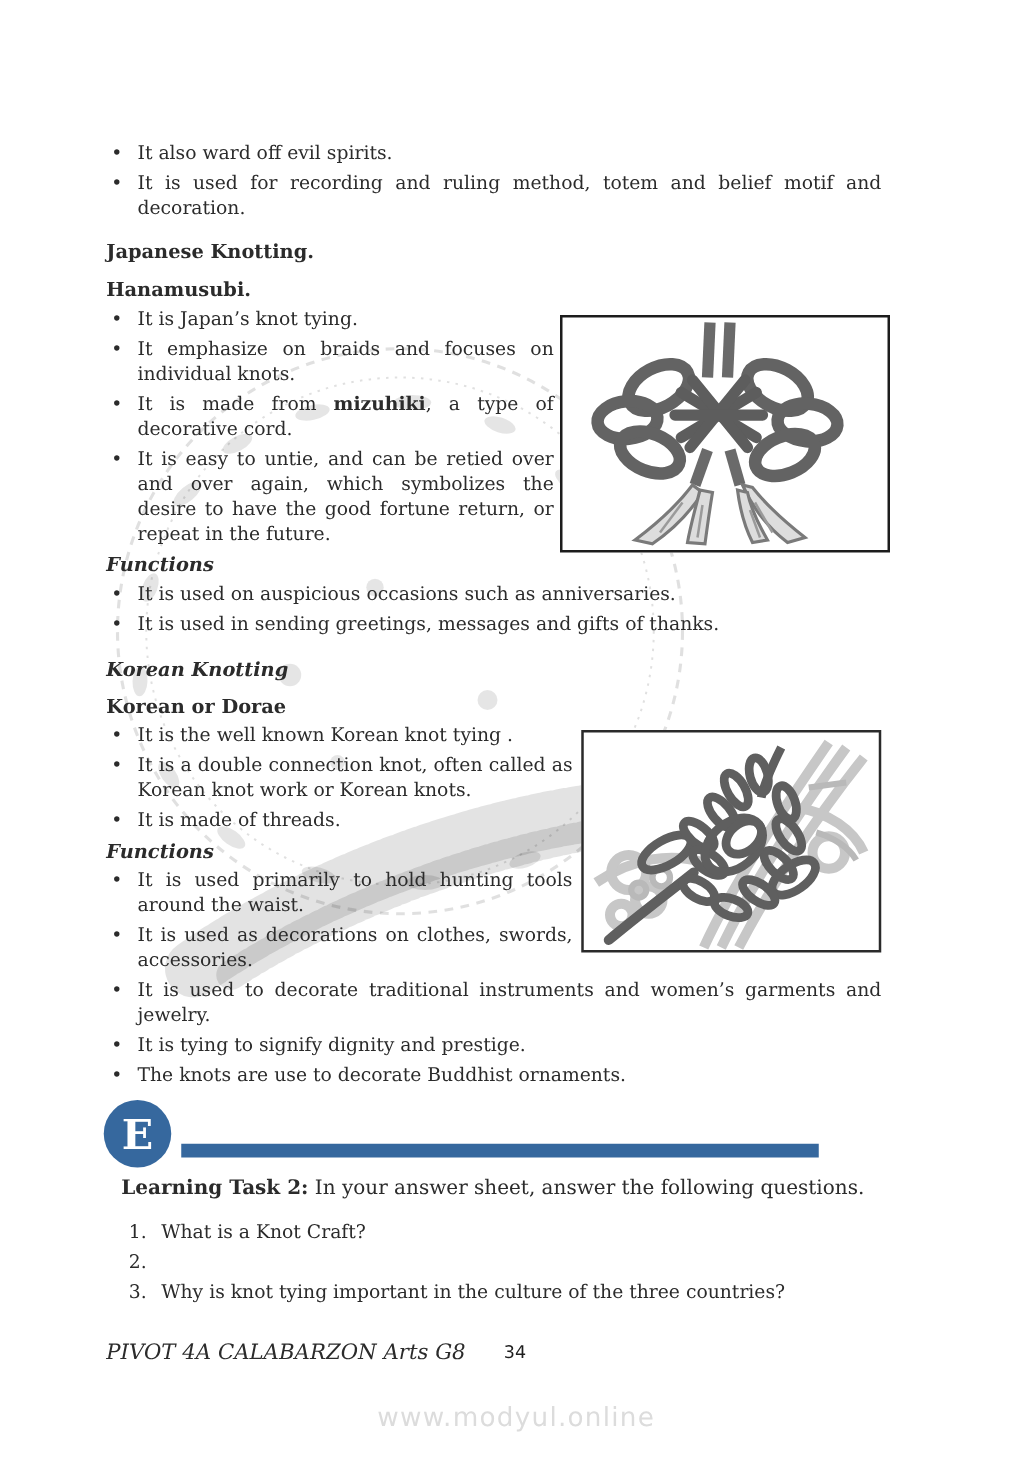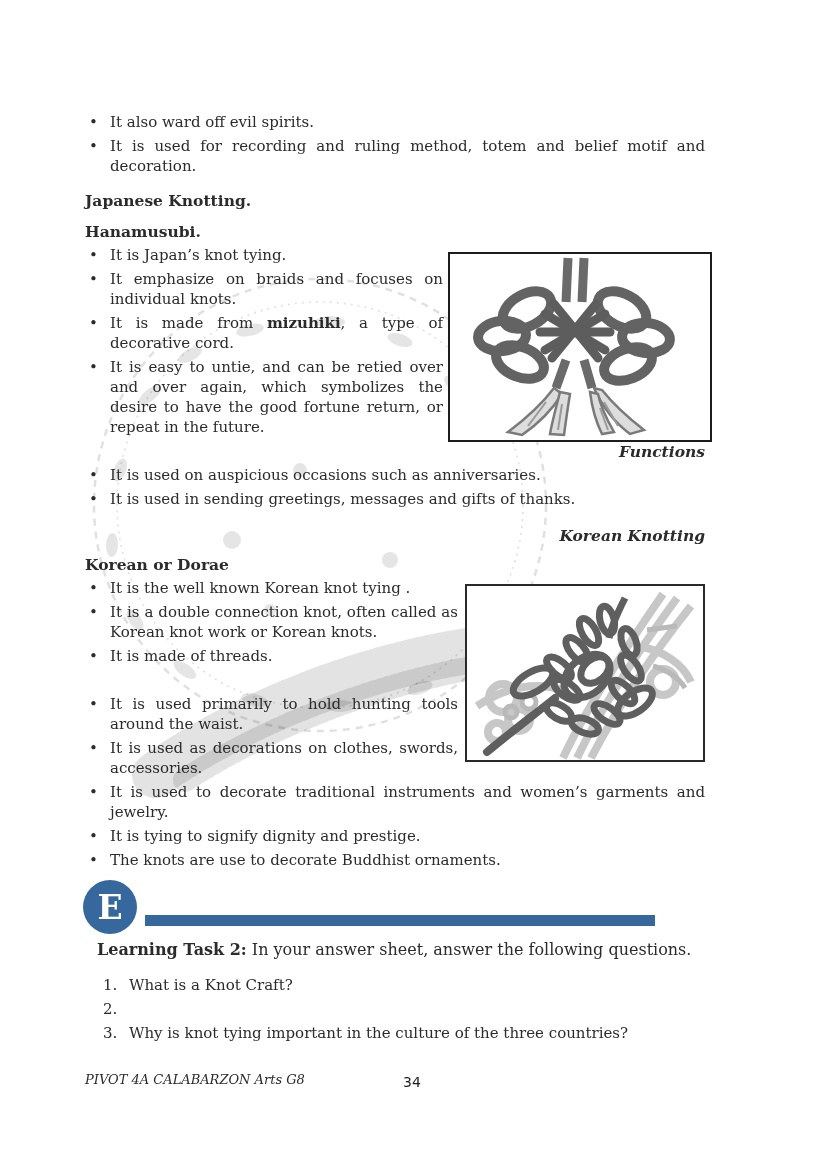--- a/index.html
+++ b/index.html
@@ -9,21 +9,21 @@
   }
   .wm-layer { position:absolute; left:0; top:0; width:826px; height:1169px; z-index:0; pointer-events:none; }
   .content { position:absolute; left:85px; top:112px; width:620px; z-index:1; font-size:15px; line-height:20px; }
 
   .b { position:relative; padding-left:25px; text-align:justify; margin:0 0 4px 0; }
   .b::before { content:"\2022"; position:absolute; left:4px; top:0; font-size:15px; }
   .narrow-jp { width:358px; box-sizing:border-box; }
   .narrow-kr { width:373px; box-sizing:border-box; }
 
   .h-bold { font-weight:bold; font-size:15.5px; line-height:21px; margin:0; }
-  .h-boldital { font-weight:bold; font-style:italic; font-size:15.5px; line-height:21px; margin:0;text-align:right; }
+  .h-boldital { font-weight:bold; font-style:italic; font-size:15.5px; line-height:21px; margin:0; }
 
   .mt14 { margin-top:14px; } .mt10 { margin-top:10px; } .mt8 { margin-top:8px; }
   .mt3 { margin-top:3px; } .mt2 { margin-top:2px; } .mt16 { margin-top:16px; }
 
   .img-frame { position:absolute; background:#ffffff; border:2px solid #1c1c1c; z-index:1; }
   #img1 { left:448px; top:252px; width:260px; height:186px; }
   #img2 { left:465px; top:584px; width:236px; height:174px; border-color:#2a2a2a; }
   .img-frame svg { display:block; width:100%; height:100%; }
 
   .e-badge {
@@ -36,21 +36,21 @@
 
   .task-block { margin-top:70px; margin-left:12px; }
   .task-label { font-size:16px; }
   .task-label b { font-weight:bold; }
   .q-list { margin-top:8px; }
   .q-row { display:flex; margin-bottom:5px; line-height:19px; }
   .q-num { width:26px; flex:0 0 26px; margin-left:6px; }
 
   .footer-left {
     position:absolute; left:85px; top:1072px; z-index:1;
-    font-style:italic; font-size:13px;
+    font-style:italic; font-size:17px;
   }
   .page-num {
     position:absolute; left:403px; top:1074px; z-index:1;
     font-family:"DejaVu Sans", sans-serif; font-size:14px; color:#1e1e1e;text-align:center;
   }
   .bottom-wm {
     position:absolute; left:0; top:1122px; width:826px; text-align:center; z-index:1;
     font-family:"DejaVu Sans", sans-serif; font-size:21px; color:#dcdcdc; letter-spacing:1px;
   }
 </style>
@@ -230,14 +230,15 @@
     </svg>
   </div>
 
   <div class="e-badge">
       <span>E</span>
     </div>
   <div class="e-rule"></div>
 
   <div class="footer-left">PIVOT 4A CALABARZON Arts G8</div>
   <div class="page-num">34</div>
+  <div class="bottom-wm">www.modyul.online</div>
 
 </div>
 
 </body></html>

